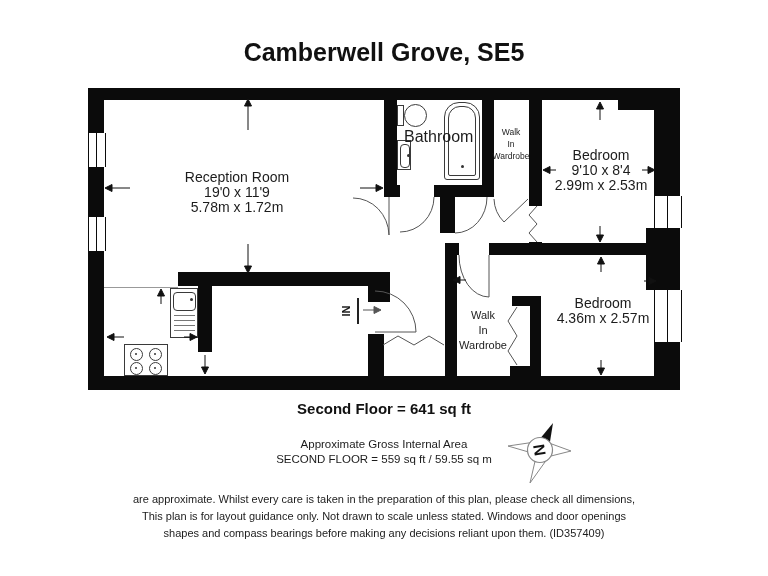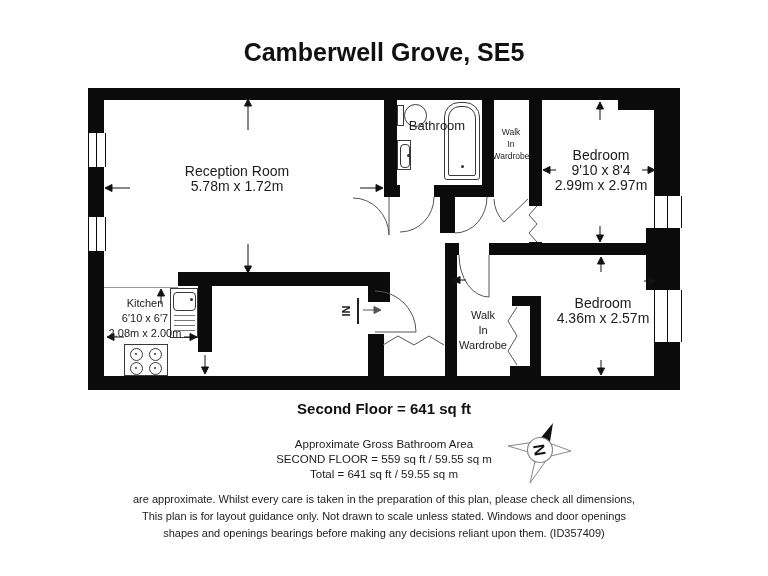--- a/index.html
+++ b/index.html
@@ -184,67 +184,62 @@
       <g stroke="#888" fill="#fff" stroke-width="1">
         <path d="M508,446 L535,442 L532,453 Z"></path>
         <path d="M530,483 L536,457 L545,462 Z"></path>
         <path d="M571,451 L549,443 L551,456 Z"></path>
       </g>
       <circle cx="540" cy="450" r="12.5" fill="#fff" stroke="#888" stroke-width="1.2"></circle>
       <text id="compass-n" x="540" y="456" text-anchor="middle" font-size="16" font-weight="bold" font-family="Liberation Sans, sans-serif" fill="#111" transform="rotate(80 540 450)">N</text>
     </g>
   </svg>
 
-  <div class="label" style="left:137px;top:164px;width:200px">
+  <div class="label" style="left:137px;top:170px;width:200px">
     <div>Reception Room</div>
+    <div>19'0 x 11'9</div>
     <div>5.78m x 1.72m</div>
   </div>
 
-  <div class="label" style="left:95px;top:296px;width:100px;font-size:11px;line-height:15px">
-    <div>Kitchen</div>
-    <div>6'10 x 6'7</div>
-    <div>2.08m x 2.00m</div>
-  </div>
-
-  <div class="label" style="left:404px;top:118px;width:66px;font-size:13px">
+
+  <div class="label" style="left:404px;top:129px;width:66px;font-size:16px">
     <div>Bathroom</div>
   </div>
 
   <div class="label small" style="left:486px;top:126px;width:50px">
     <div>Walk</div>
     <div>In</div>
     <div>Wardrobe</div>
   </div>
 
   <div class="label" style="left:534px;top:148px;width:134px">
     <div>Bedroom</div>
     <div>9'10 x 8'4</div>
-    <div>2.99m x 2.97m</div>
+    <div>2.99m x 2.53m</div>
   </div>
 
   <div class="label" style="left:536px;top:296px;width:134px">
     <div>Bedroom</div>
     <div>4.36m x 2.57m</div>
   </div>
 
   <div class="label" style="left:452px;top:308px;width:62px;font-size:11px">
     <div>Walk</div>
     <div>In</div>
     <div>Wardrobe</div>
   </div>
 
   <div class="inlabel">IN</div>
 
   <div class="floorline">Second Floor = 641 sq ft</div>
 
   <div class="areablock">
-    <div>Approximate Gross Bathroom Area</div>
+    <div>Approximate Gross Internal Area</div>
     <div>SECOND FLOOR = 559 sq ft / 59.55 sq m</div>
-    <div>Total = 641 sq ft / 59.55 sq m</div>
   </div>
 
   <div class="disclaimer">
     <div>are approximate. Whilst every care is taken in the preparation of this plan, please check all dimensions,</div>
     <div>This plan is for layout guidance only. Not drawn to scale unless stated. Windows and door openings</div>
-    <div>shapes and openings bearings before making any decisions reliant upon them. (ID357409)</div>
+    <div>shapes and compass bearings before making any decisions reliant upon them. (ID357409)</div>
   </div>
 
 </div>
 
 </body></html>

